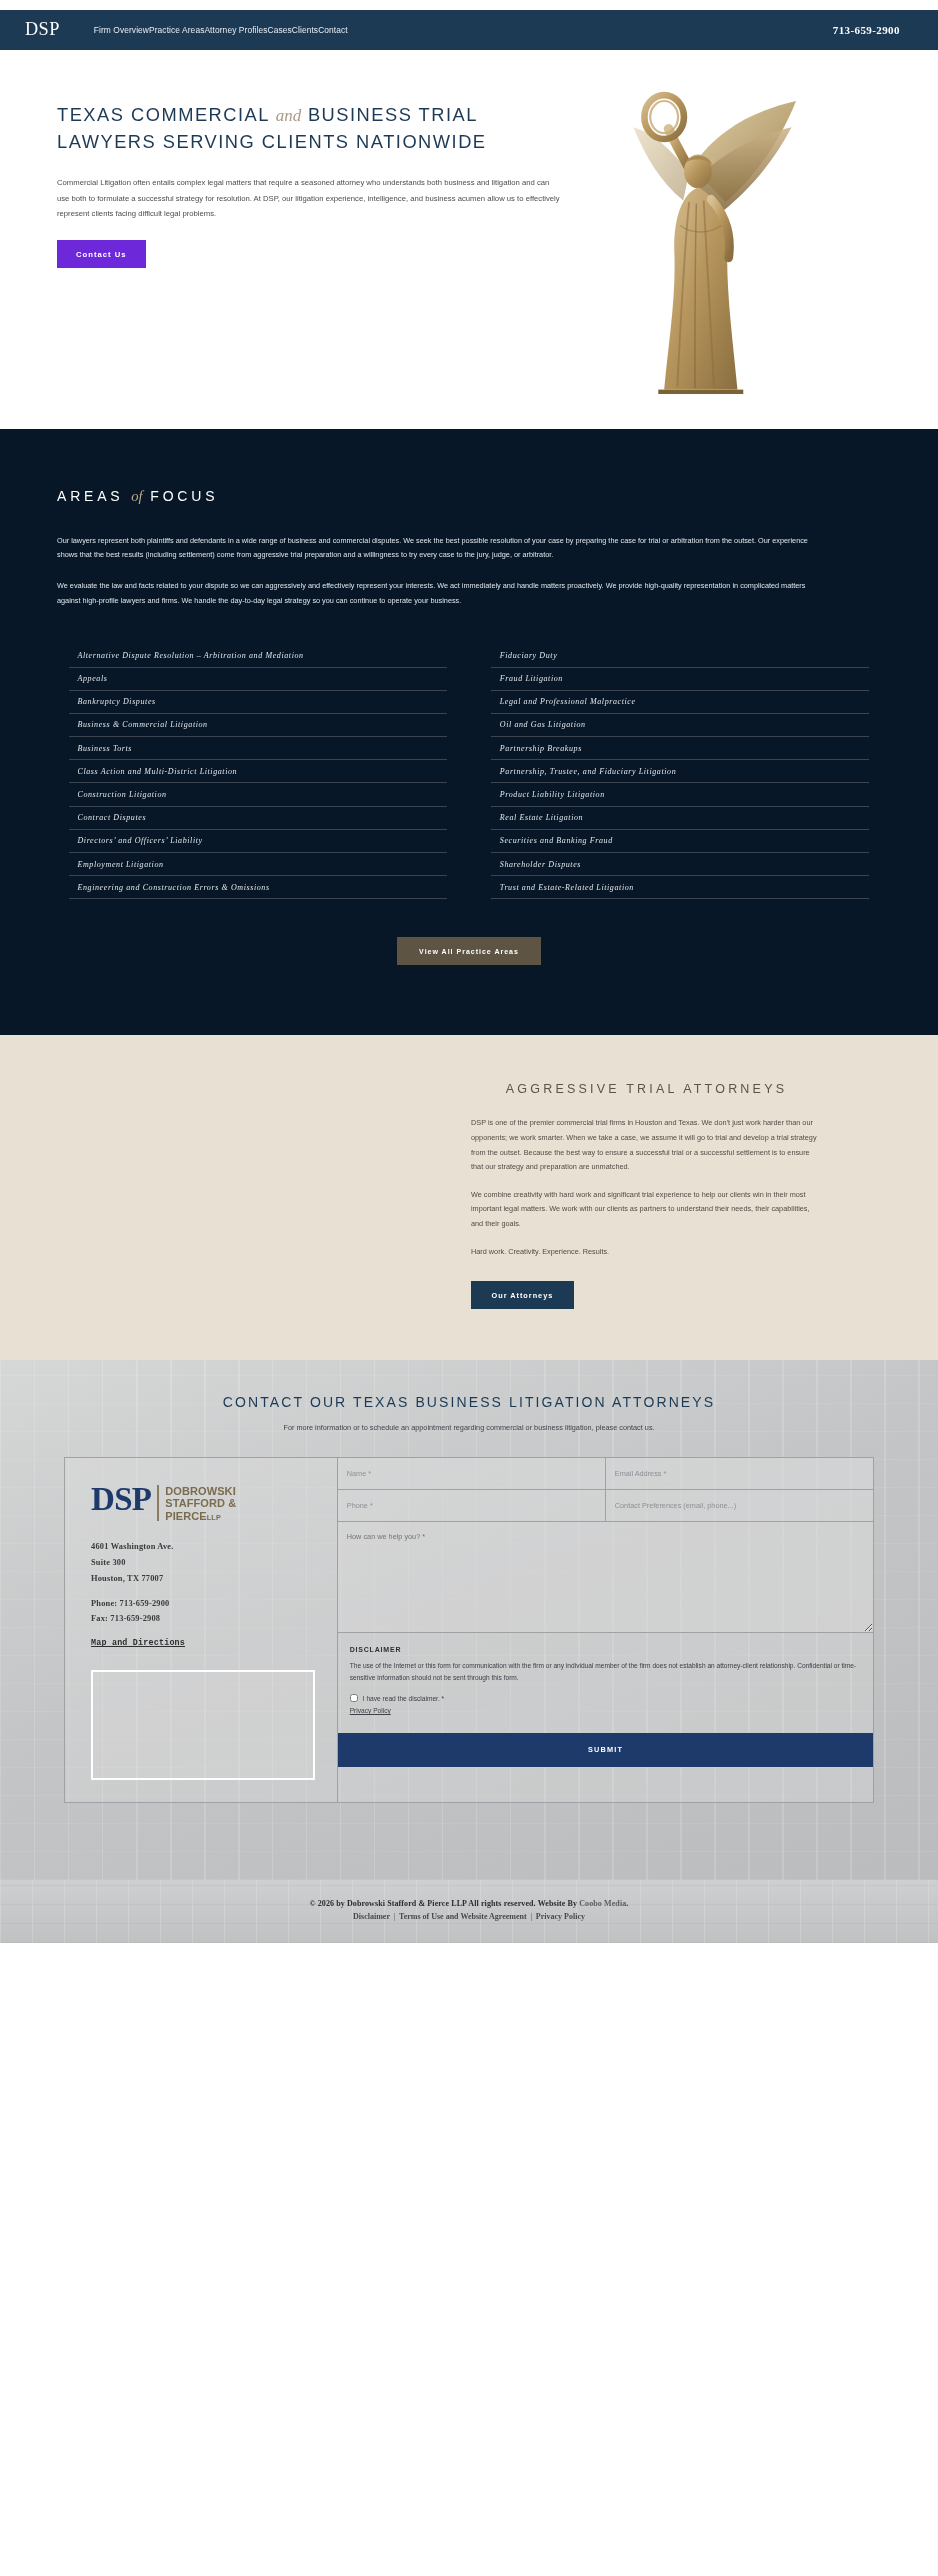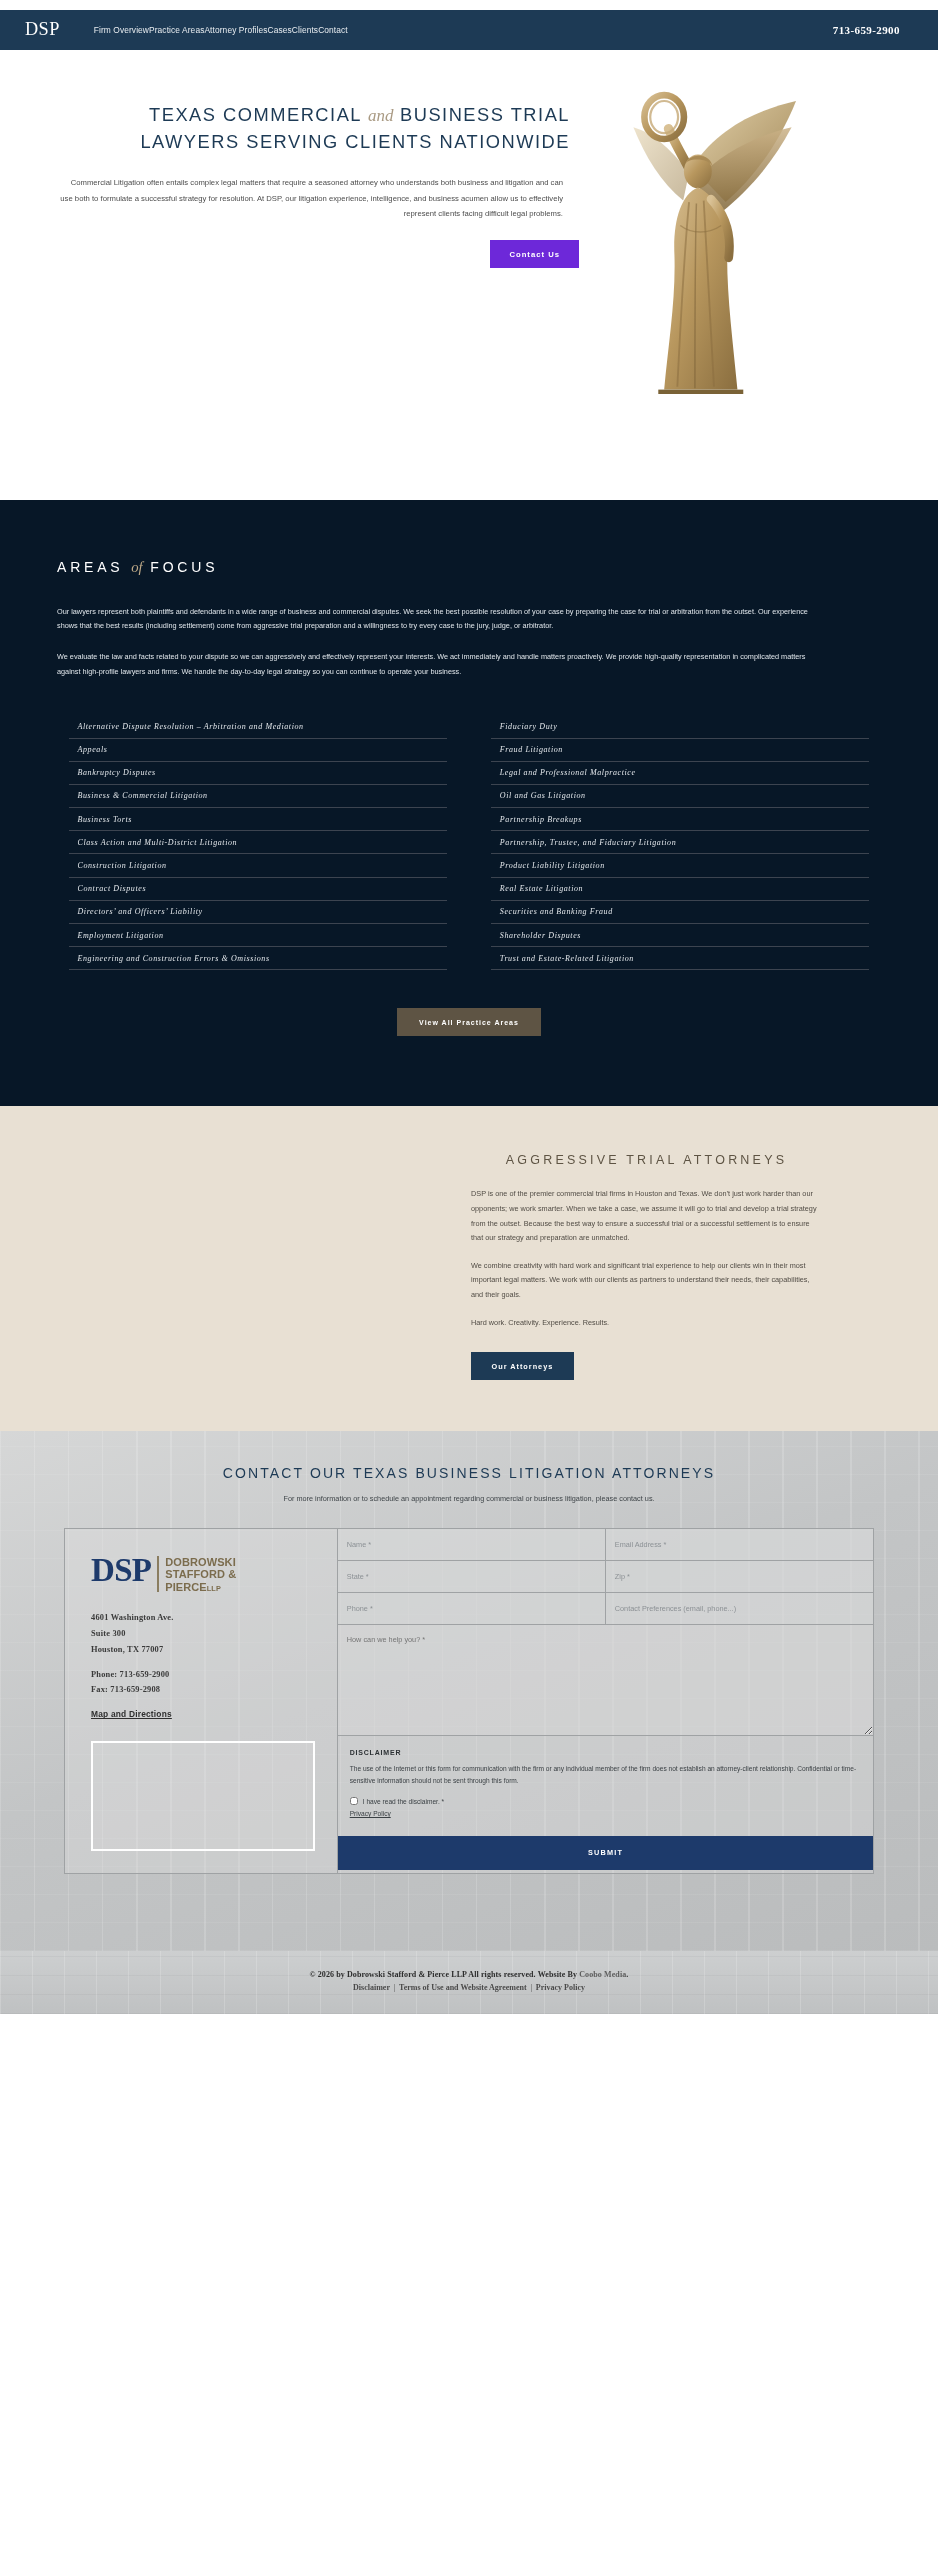--- a/index.html
+++ b/index.html
@@ -44,24 +44,23 @@
     font-weight: bold;
     letter-spacing: 0.4px;
     margin-right: 17.6px;
     text-decoration: none;
     cursor: pointer;
   }
 
   
   .hero {
     position: relative;
-    height: 450px;
+    height: 379px;
     background: #ffffff;
     overflow: hidden;
-    text-align: right;
   }
   .hero-inner { padding: 51px 0 0 57px; width: 579px; position: relative; z-index: 3; }
   .hero-h1 {
     font-family: "Liberation Sans", sans-serif;
     color: #1d3a55;
     font-size: 18.3px;
     font-weight: 400;
     letter-spacing: 1.5px;
     line-height: 1.52;
     max-width: 513px;
@@ -260,21 +259,21 @@
     color: #3a3a3a;
     font-size: 8.4px;
     font-weight: bold;
     line-height: 1.85;
     letter-spacing: 0.2px;
   }
   .addr-gap { height: 9.5px; }
   .map-link {
     display: inline-block;
     margin-top: 11.7px;
-    font-family: Liberation Sans, sans-serif;
+    font-family: Liberation Mono, monospace;
     color: #2f2f2f;
     font-size: 8.4px;
     font-weight: bold;
     text-decoration: underline;
     letter-spacing: 0.2px;
     cursor: pointer;
   }
   .card-photo {
     margin-top: 22px;
     height: 110px;
@@ -526,24 +525,20 @@
 
         <div class="card-photo"></div>
       </div>
 
       <form class="card-right">
         <div class="form-row">
           <input class="field divider" placeholder="Name *" style="">
           <input class="field" placeholder="Email Address *" style="">
         </div>
         <div class="form-row">
-          <input class="field divider" placeholder="State *" style="">
-          <input class="field" placeholder="Zip *" style="">
-        </div>
-        <div class="form-row">
           <input class="field divider" placeholder="Phone *" style="">
           <input class="field" placeholder="Contact Preferences (email, phone...)" style="">
         </div>
         <textarea class="textarea" placeholder="How can we help you? *" style=""></textarea>
 
         <div class="disclaimer-box">
           <div class="disc-title">DISCLAIMER</div>
           <div class="disc-text">The use of the Internet or this form for communication with the firm or any individual member of the firm does not establish an attorney-client relationship. Confidential or time-sensitive information should not be sent through this form.</div>
           <div class="check-row">
             <input type="checkbox" style="">

